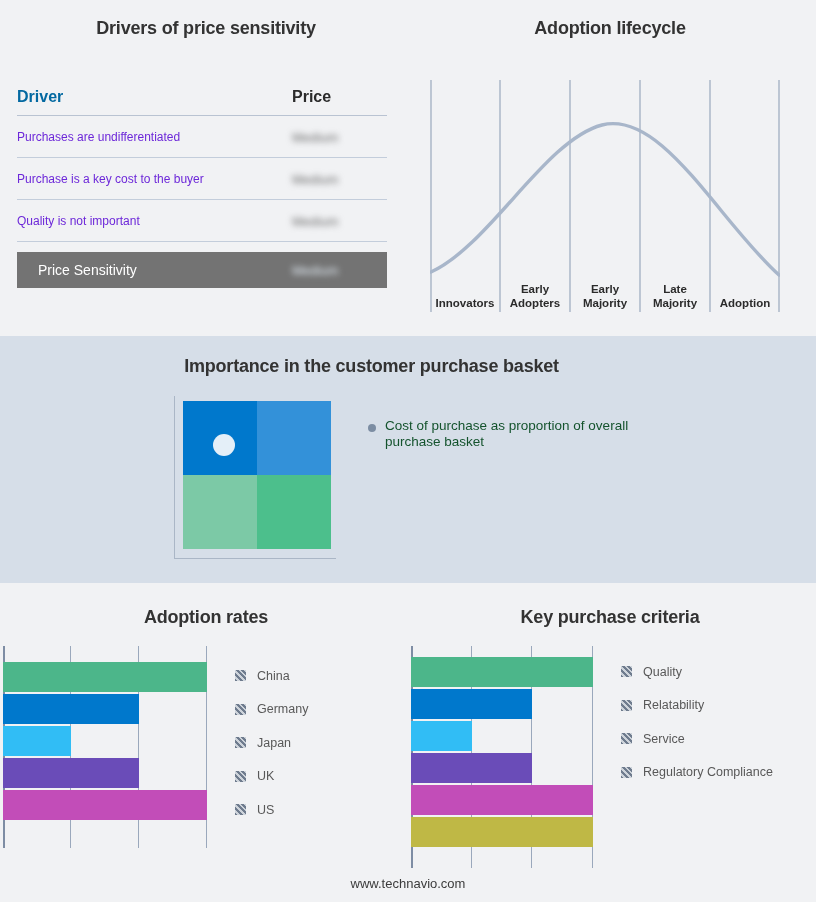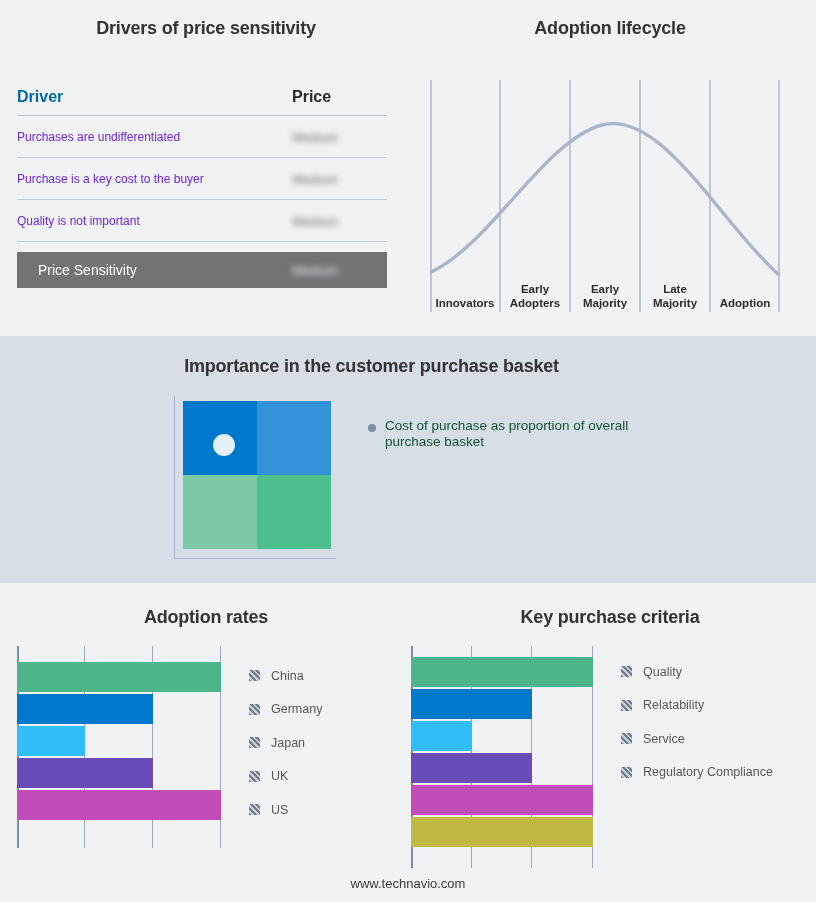--- a/index.html
+++ b/index.html
@@ -174,21 +174,21 @@
 
   <div class="mid-legend">
     <div class="mlg-item">
       <span class="mlg-bullet"></span>
       <span class="mlg-text">Cost of purchase as proportion of overall purchase basket</span>
     </div>
   </div>
 
   <div class="panel-title" style="left:17px; top:607px; width:378px;">Adoption rates</div>
 
-  <div class="barchart" style="left:17px; top:646px; width:370px; height:202px;">
+  <div class="barchart" style="left:3px; top:646px; width:370px; height:202px;">
     <div class="bc-plot" style="left:0; top:0; width:204px; height:202px;">
       <div class="bc-grid">
         <div class="gl axis" style="left:0px;"></div>
         <div class="gl" style="left:67px;"></div>
         <div class="gl" style="left:135px;"></div>
         <div class="gl" style="left:203px;"></div>
       </div>
       <div class="bars" style="top:16px;">
         <div class="bar" style="width:100%;    background:#4cb68a"></div>
         <div class="bar" style="width:66.66%;  background:#0078cc"></div>

